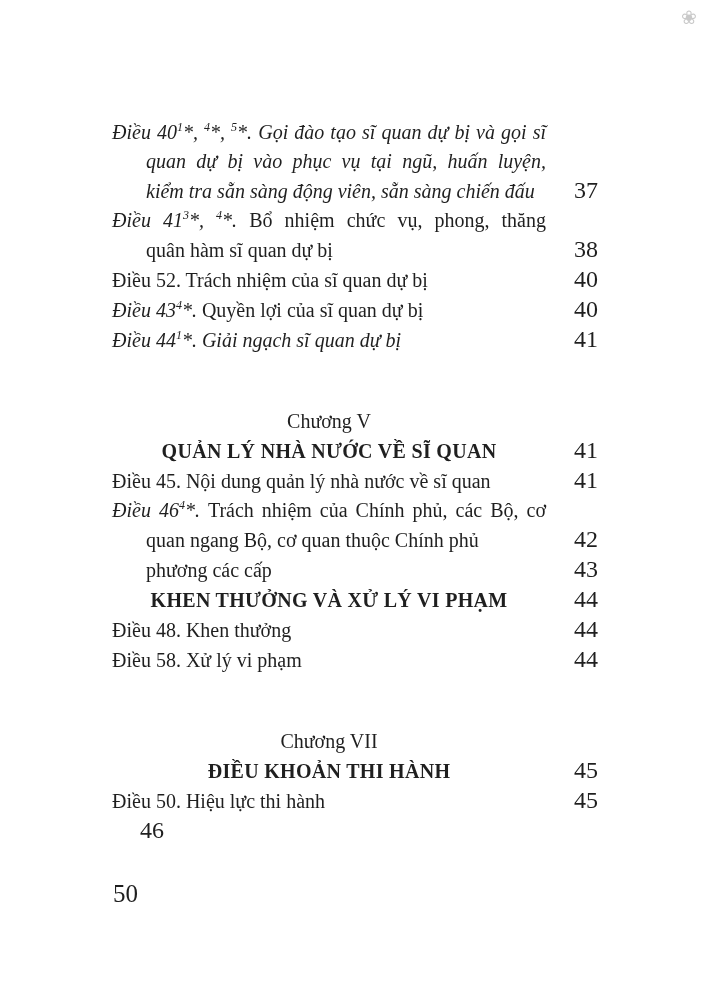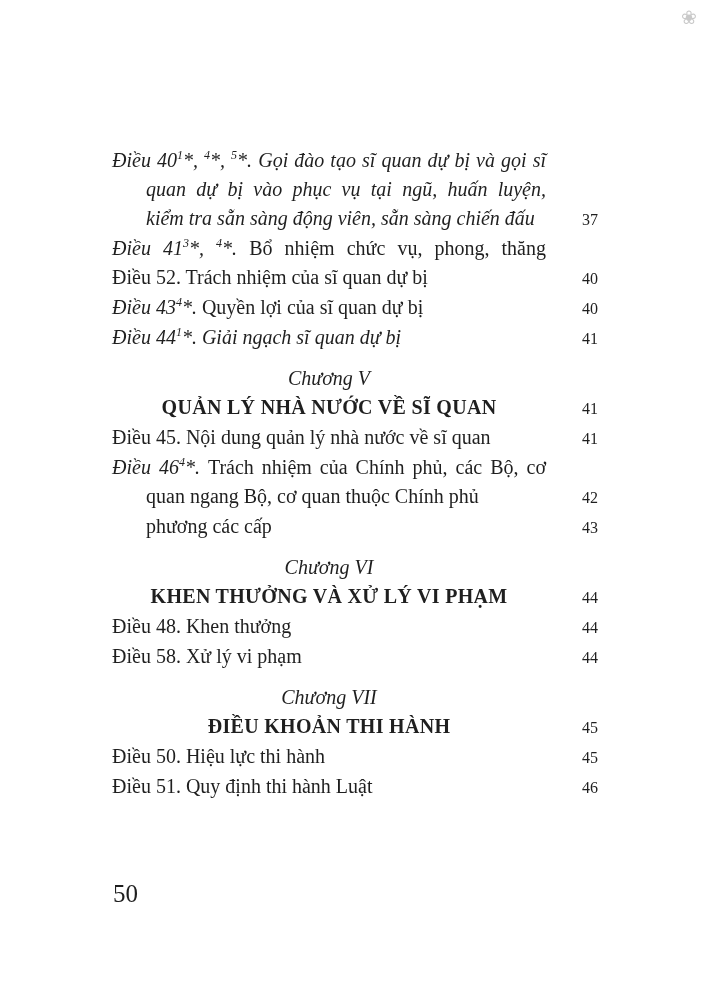--- a/index.html
+++ b/index.html
@@ -22,21 +22,21 @@
     top: 8px;
     right: 11px;
     font-size: 19px;
     line-height: 19px;
     color: #c9c9c9;
     user-select: none;
   }
   .toc {
     position: absolute;
     left: 112px;
-    top: 146px;
+    top: 118px;
     width: 486px;
   }
   .row {
     display: flex;
     align-items: baseline;
     font-size: 20px;
     line-height: 29px;
     min-height: 29px;
   }
   .row.chapter   { margin-top: 11px; }
@@ -46,33 +46,33 @@
     white-space: nowrap;
   }
   .text-cell.stretch {
     text-align: justify;
     text-align-last: justify;
   }
   .text-cell.indent { padding-left: 34px; }
   .row.chapter .text-cell {
     text-align: left;
     text-align-last: center;
-    font-style: italic;
+    margin-top: 41px;
   }
   .row.chapter-title .text-cell {
     text-align: center;
     text-align-last: center;
     font-weight: bold;
     letter-spacing: 0.3px;
   }
   .page-cell {
     flex: 0 0 52px;
     width: 52px;
     text-align: right;
-    font-size: 16px;
+    font-size: 24px;
     font-style: normal;
     font-weight: normal;
   }
   .seg-i { font-style: italic; }
   sup.fn {
     font-size: 12px;
     line-height: 0;
     vertical-align: super;
   }
   .footer-pagenum {
@@ -100,20 +100,24 @@
       </div>
       <div class="row entry">
         <div class="text-cell indent"><span class="seg-i">kiểm tra sẵn sàng động viên, sẵn sàng chiến đấu</span></div>
         <div class="page-cell">37</div>
       </div>
       <div class="row entry">
         <div class="text-cell stretch"><span class="seg-i">Điều 41</span><sup class="fn seg-i">3</sup><span class="seg-i">*, </span><sup class="fn seg-i">4</sup><span class="seg-i">*. </span><span>Bổ nhiệm chức vụ, phong, thăng</span></div>
         <div class="page-cell"></div>
       </div>
       <div class="row entry">
+        <div class="text-cell indent"><span>quân hàm sĩ quan dự bị</span></div>
+        <div class="page-cell">38</div>
+      </div>
+      <div class="row entry">
         <div class="text-cell"><span>Điều 52. Trách nhiệm của sĩ quan dự bị</span></div>
         <div class="page-cell">40</div>
       </div>
       <div class="row entry">
         <div class="text-cell"><span class="seg-i">Điều 43</span><sup class="fn seg-i">4</sup><span class="seg-i">*. </span><span>Quyền lợi của sĩ quan dự bị</span></div>
         <div class="page-cell">40</div>
       </div>
       <div class="row entry">
         <div class="text-cell"><span class="seg-i">Điều 44</span><sup class="fn seg-i">1</sup><span class="seg-i">*. Giải ngạch sĩ quan dự bị</span></div>
         <div class="page-cell">41</div>
@@ -135,24 +139,20 @@
         <div class="page-cell"></div>
       </div>
       <div class="row entry">
         <div class="text-cell indent"><span>quan ngang Bộ, cơ quan thuộc Chính phủ</span></div>
         <div class="page-cell">42</div>
       </div>
       <div class="row entry">
         <div class="text-cell indent"><span>phương các cấp</span></div>
         <div class="page-cell">43</div>
       </div>
-      <div class="row chapter">
-        <div class="text-cell">Chương VI</div>
-        <div class="page-cell"></div>
-      </div>
       <div class="row chapter-title">
         <div class="text-cell">KHEN THƯỞNG VÀ XỬ LÝ VI PHẠM</div>
         <div class="page-cell">44</div>
       </div>
       <div class="row entry">
         <div class="text-cell"><span>Điều 48. Khen thưởng</span></div>
         <div class="page-cell">44</div>
       </div>
       <div class="row entry">
         <div class="text-cell"><span>Điều 58. Xử lý vi phạm</span></div>
@@ -164,19 +164,18 @@
       </div>
       <div class="row chapter-title">
         <div class="text-cell">ĐIỀU KHOẢN THI HÀNH</div>
         <div class="page-cell">45</div>
       </div>
       <div class="row entry">
         <div class="text-cell"><span>Điều 50. Hiệu lực thi hành</span></div>
         <div class="page-cell">45</div>
       </div>
       <div class="row entry">
-        <div class="text-cell"><span>Điều 51. Quy định thi hành Luật</span></div>
         <div class="page-cell">46</div>
       </div>
     </main>
 
   <div class="footer-pagenum">50</div>
 </div>
 
 </body></html>

